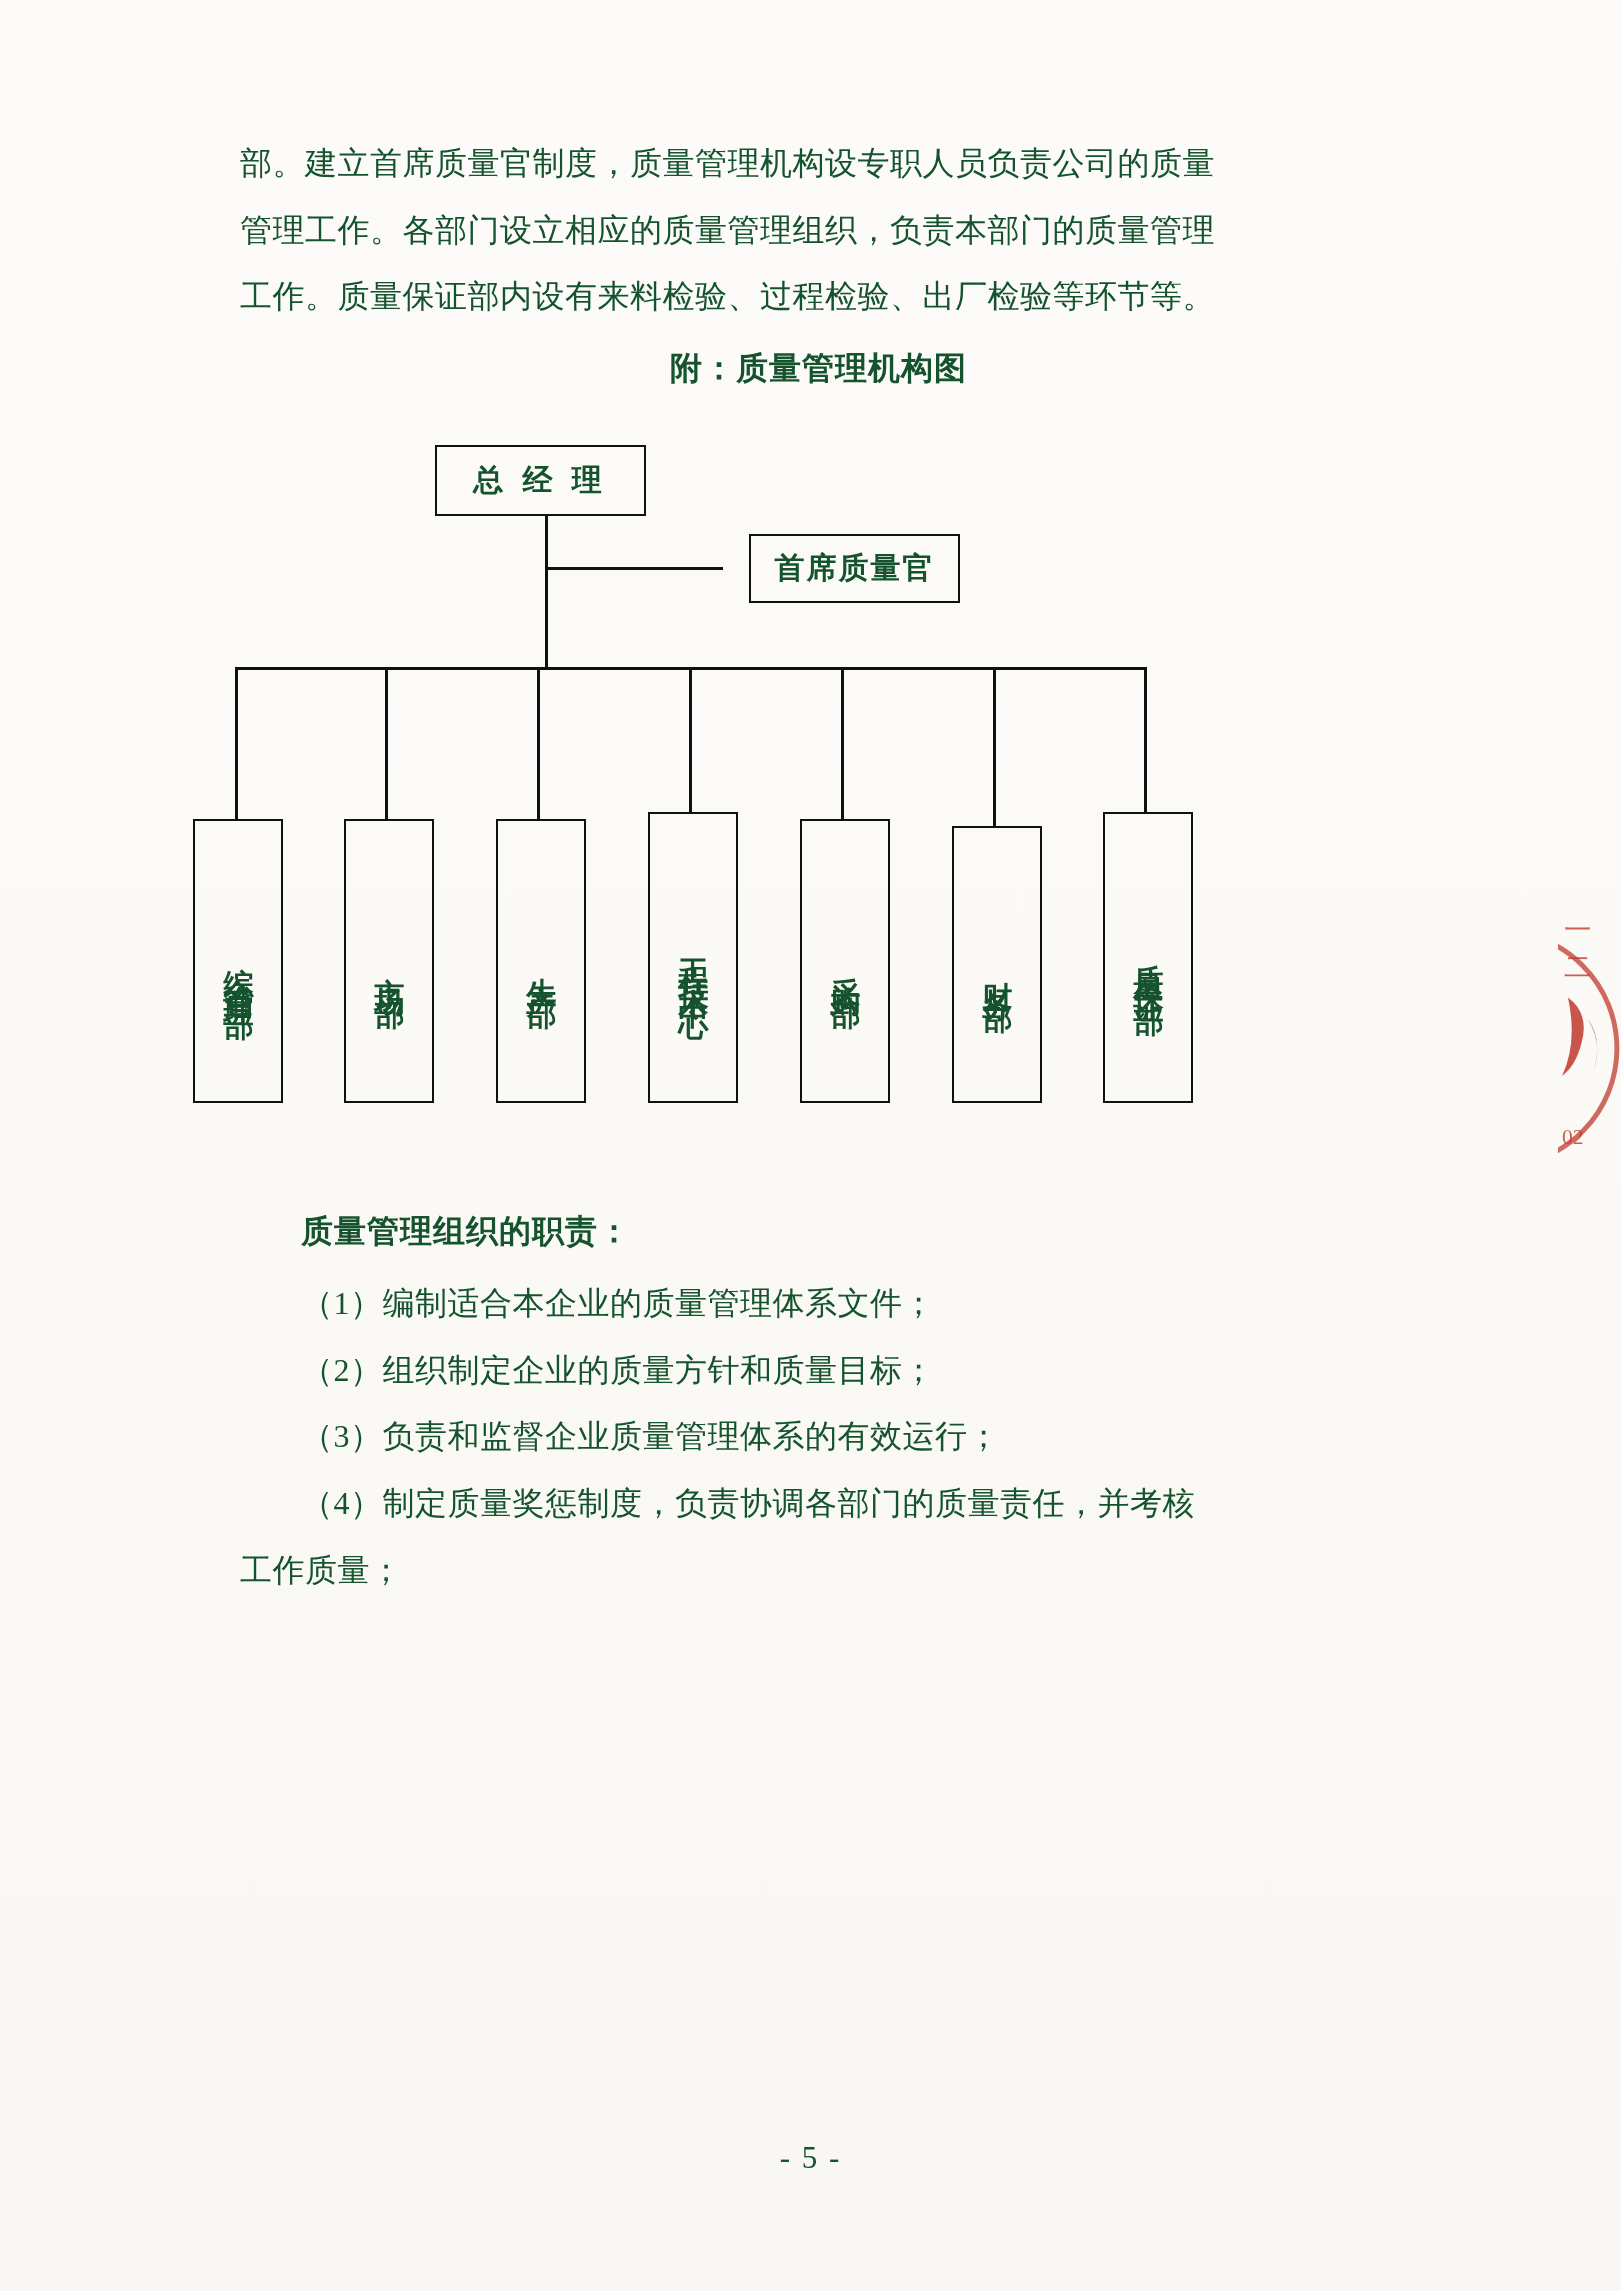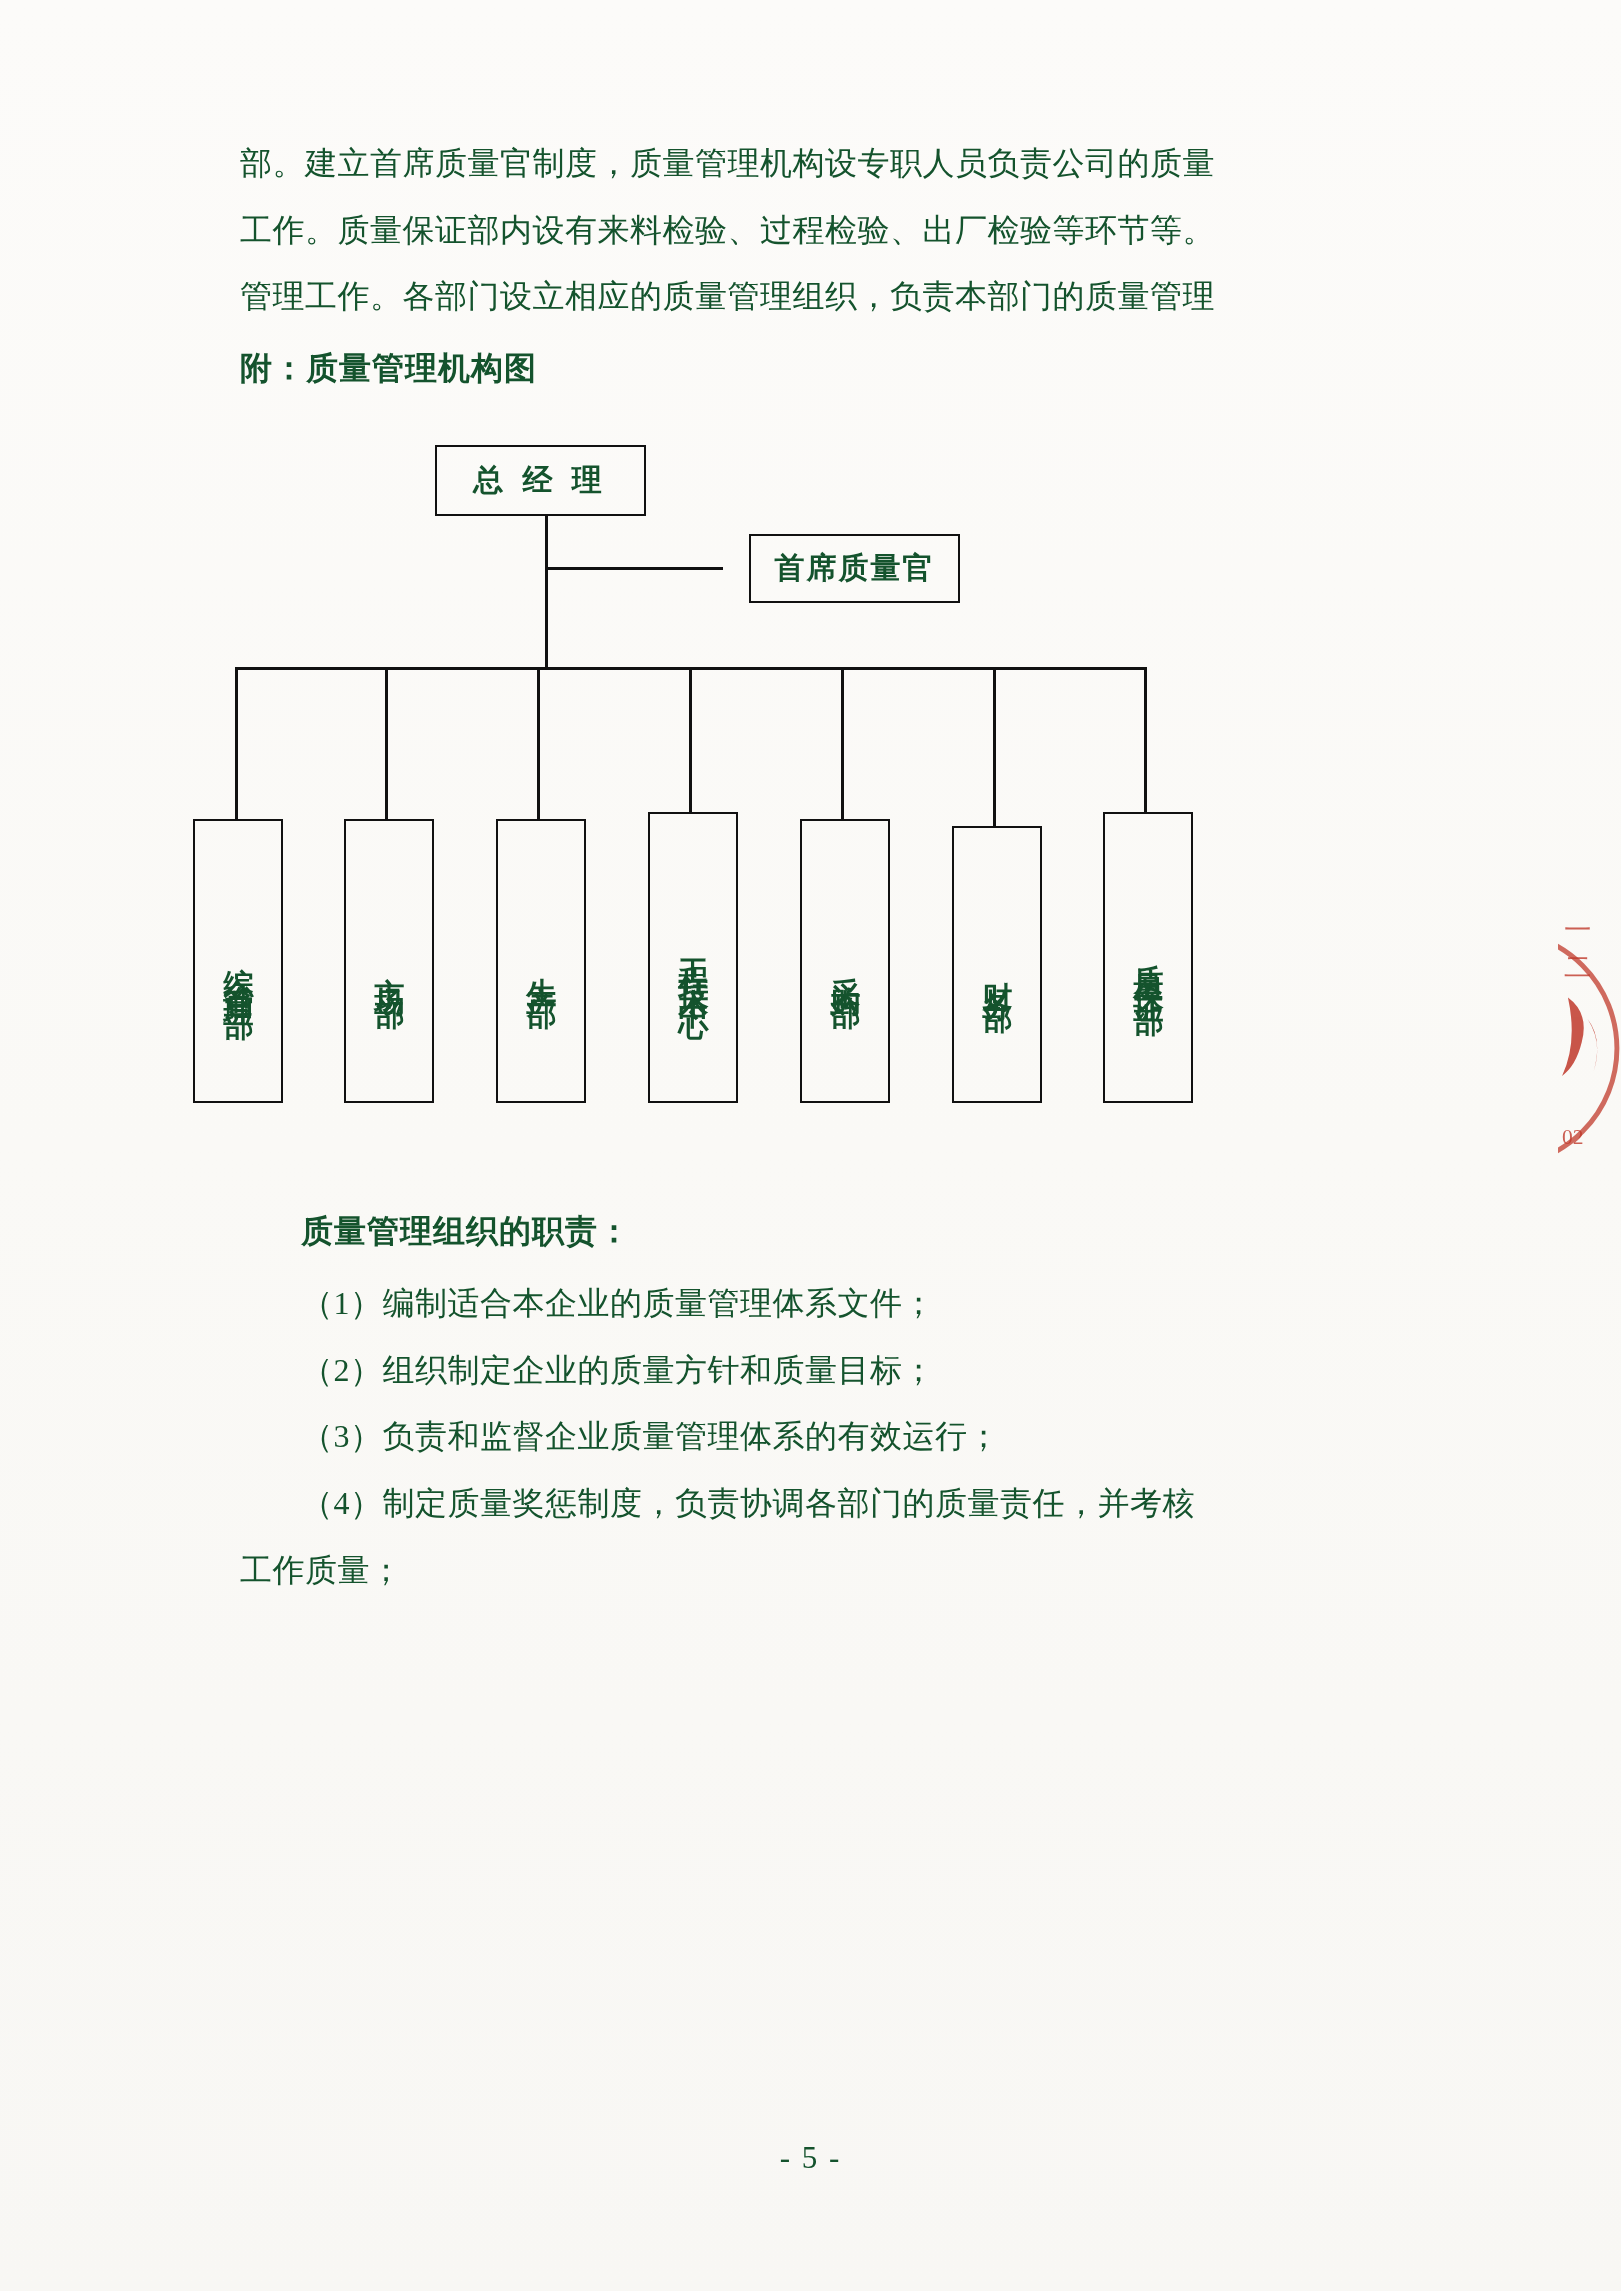--- a/index.html
+++ b/index.html
@@ -38,20 +38,21 @@
     line-height: 1.05;
     letter-spacing: 0.5px;
     font-family: "Liberation Serif", "DejaVu Serif", serif;
   }
 
   .attach-title {
     margin: 9.8px 0 0 0;
     font-size: 32px;
     font-weight: bold;
     letter-spacing: 1px;
+    text-align: center;
   }
 
   
   .org-chart {
     position: relative;
     width: 1157px;
     height: 725px;
     margin-top: 25.5px;
   }
   .node {
@@ -124,22 +125,22 @@
 </style>
 </head>
 <body>
 
 <div class="page">
   <div class="paper-tint"></div>
 
   <div class="content">
 
     <p class="body-line">部。建立首席质量官制度，质量管理机构设专职人员负责公司的质量</p>
+    <p class="body-line">管理工作。各部门设立相应的质量管理组织，负责本部门的质量管理</p>
     <p class="body-line">工作。质量保证部内设有来料检验、过程检验、出厂检验等环节等。</p>
-    <p class="body-line">管理工作。各部门设立相应的质量管理组织，负责本部门的质量管理</p>
 
     <p class="attach-title">附：质量管理机构图</p>
 
     <div class="org-chart">
 
       <div class="node" style="left:195px; top:29px; width:211px; height:71px;">总 经 理</div>
 
       <div class="line v" style="left:305px; top:100px; height:153px;"></div>
 
       <div class="line h" style="left:305px; top:151px; width:178px;"></div>

